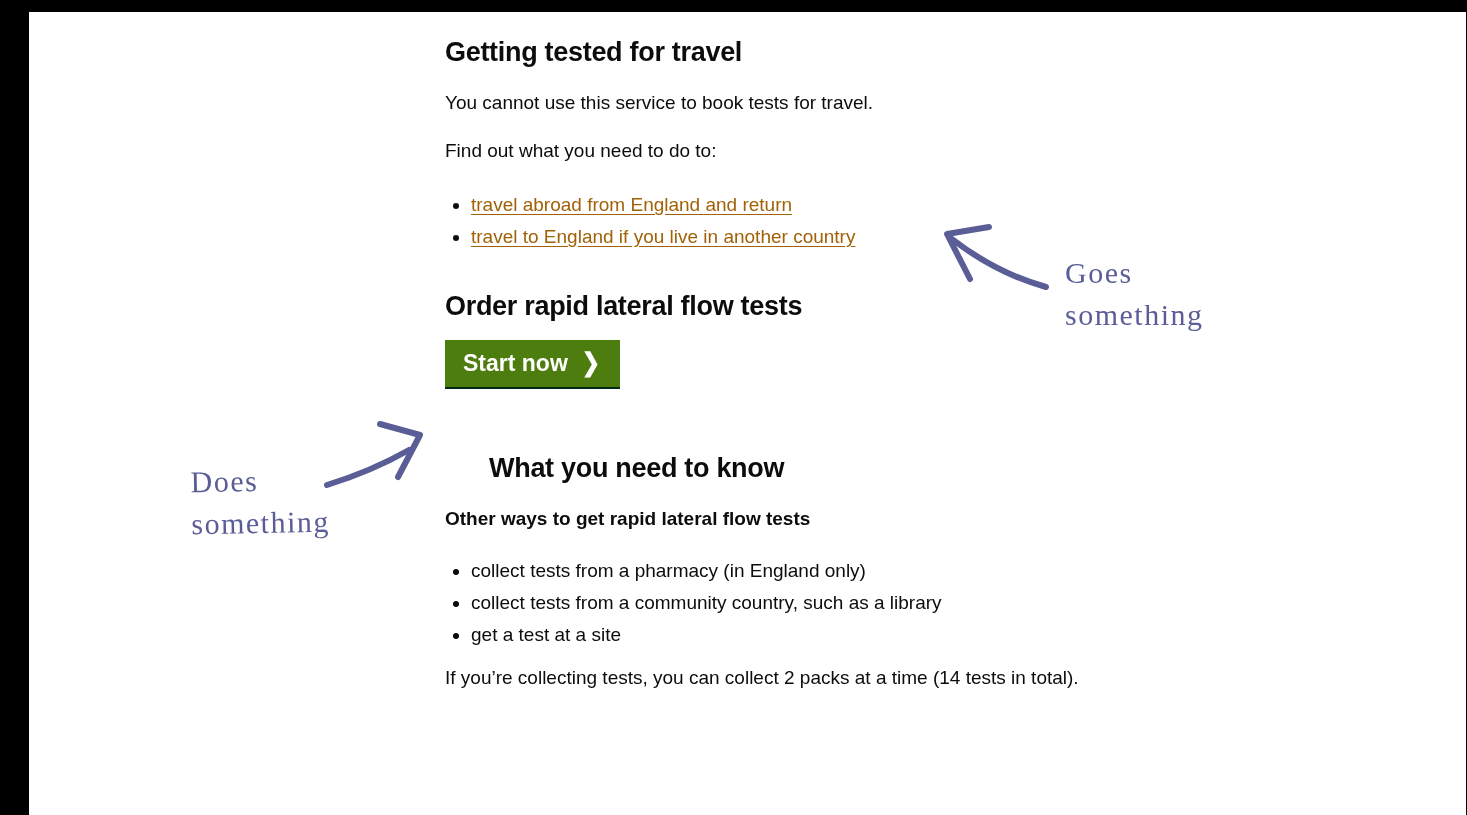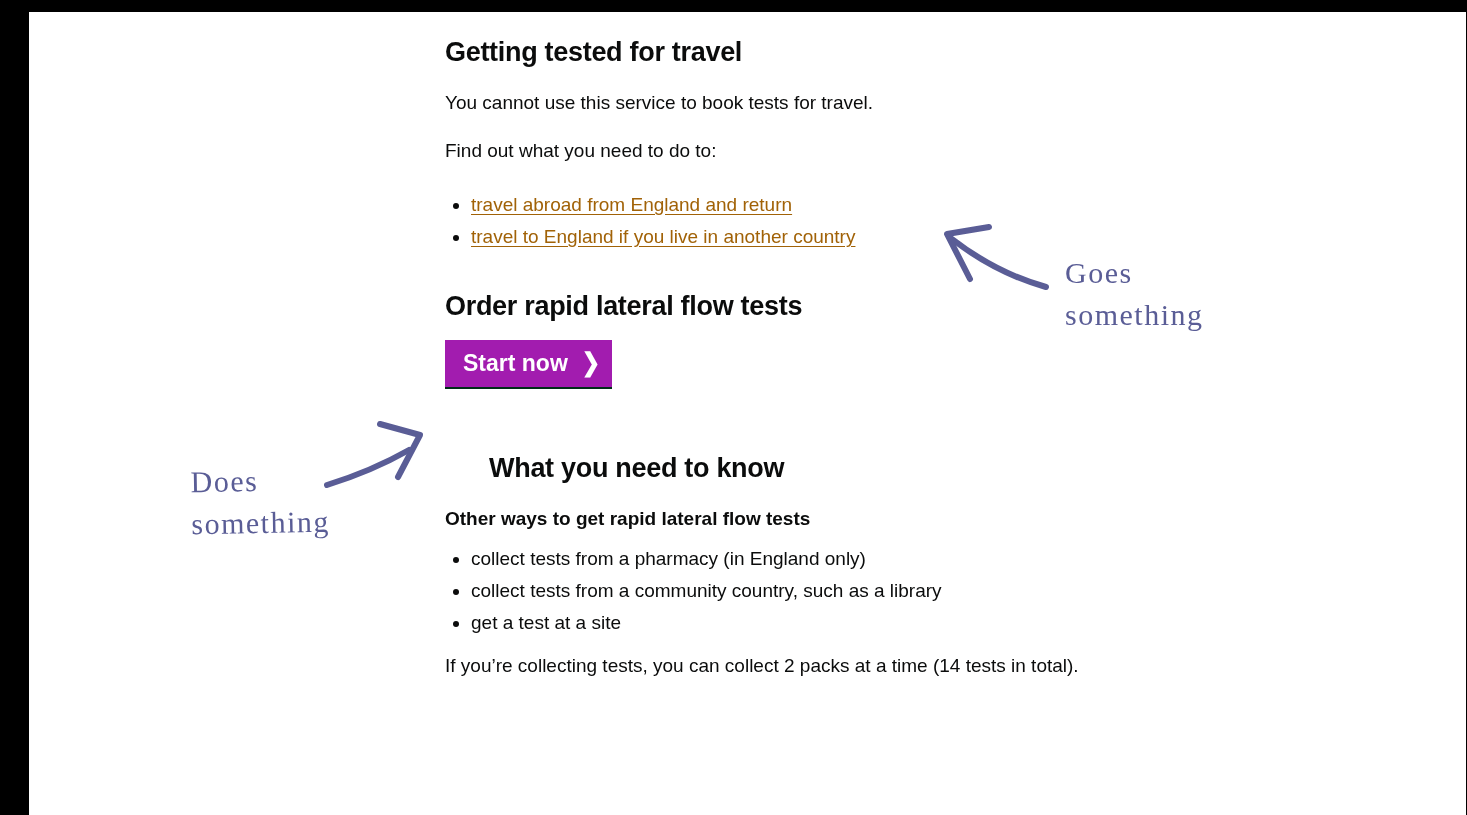--- a/index.html
+++ b/index.html
@@ -35,21 +35,21 @@
   .h-travel   { margin-bottom: 24px; }
   .h-order    { margin-bottom: 19px; }
   .h-know     { margin-bottom: 24px; margin-left: 44px; }
   .body-text {
     font-size: 19px;
     line-height: 24px;
     margin: 0 0 24px 0;
   }
   .p-findout  { margin-bottom: 26px; }
   .p-pack     { margin-bottom: 20px; }
-  .p-bold     { font-weight: 700; margin-bottom: 12px; }
+  .p-bold     { font-weight: 700; margin-bottom: 24px; }
   .p-might    { margin-bottom: 23px; }
   .p-closing  { margin-bottom: 3px; }
   ul.bullet-list {
     margin: 0 0 38px 0;
     padding-left: 26px;
     list-style: disc;
   }
   ul.bullet-list.ways { margin-bottom: 15px; }
   ul.bullet-list li {
     font-size: 19px;
@@ -60,26 +60,26 @@
     color: #a16207;
     text-decoration: underline;
     text-underline-offset: 3px;
     cursor: pointer;
   }
   .button-row { margin: 0 0 66px 0; }
   .start-button {
     display: inline-flex;
     align-items: center;
     gap: 14px;
-    background: #a21caf;
+    background: #4d7c0f;
     color: #ffffff;
     font-weight: 700;
     font-size: 23px;
     line-height: 28px;
-    padding: 9px 12px 10px 18px;
+    padding: 9px 20px 10px 18px;
     box-shadow: 0 2px 0 #002d18;
     text-decoration: none;
     cursor: pointer;
   }
   .start-button .chevron {
     font-size: 22px;
     font-weight: 700;
     transform: scaleY(1.15);
     line-height: 28px;
   }

